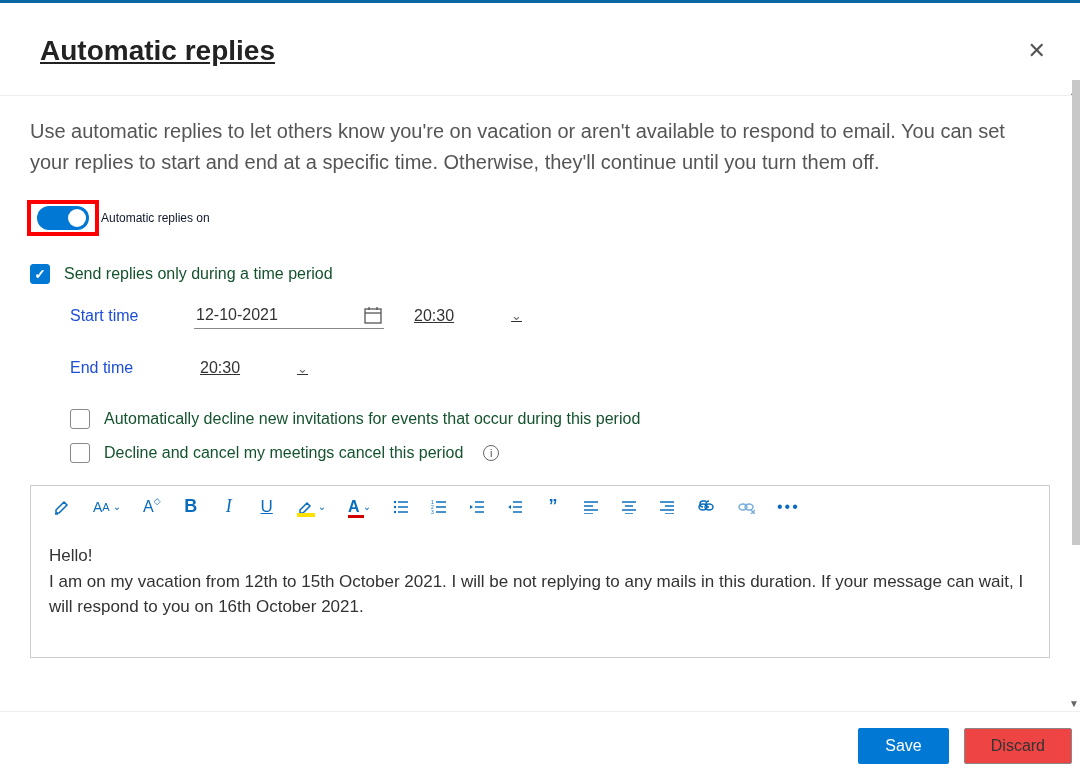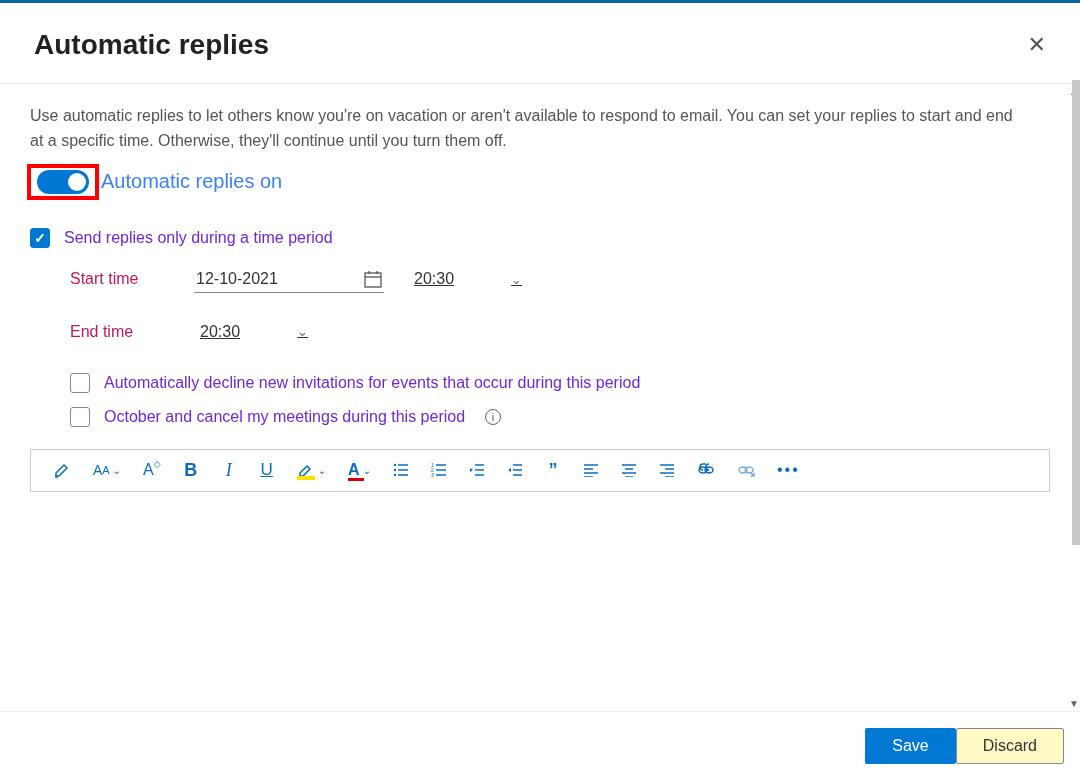--- a/index.html
+++ b/index.html
@@ -15,24 +15,25 @@
   }
   .top-border { height: 3px; background: #0a66a0; }
   .header {
     display: flex;
     align-items: center;
     justify-content: space-between;
     padding: 22px 30px 18px 30px;
     border-bottom: 1px solid #eee;
   }
   .header h1 {
-    margin: 4px;
+    margin: 10px;
     font-size: 28px;
     font-weight: 600;
     color: #222;
+    text-decoration: underline;
   }
   .close-x {
     font-size: 22px;
     color: #555;
     cursor: pointer;
     padding: 4px;
     line-height: 1;
     font-weight: 300;
   }
   .body-scroll {
@@ -54,24 +55,24 @@
     position: absolute;
     right: 1px;
     width: 10px;
     height: 10px;
     font-size: 10px;
     color: #666;
   }
   .scroll-arrow.up { top: 86px; }
   .scroll-arrow.down { bottom: 72px; }
   .description {
-    font-size: 16px;
+    font-size: 20px;
     color: #555;
     line-height: 1.55;
-    margin-bottom: 10px;
+    margin-bottom: 22px;
     max-width: 1000px;
   }
   .toggle-row {
     display: flex;
     align-items: center;
     gap: 0px;
     margin-bottom: 28px;
     margin-left: -3px;
   }
   .toggle-highlight {
@@ -92,21 +93,21 @@
   }
   .toggle-knob {
     width: 18px;
     height: 18px;
     border-radius: 50%;
     background: #fff;
     position: absolute;
     top: 3px;
     right: 3px;
   }
-  .toggle-label { font-size: 20px; color: #3b82f6; }
+  .toggle-label { font-size: 12px; color: #0f172a; }
   .checkbox-row {
     display: flex;
     align-items: center;
     gap: 14px;
     margin-bottom: 18px;
   }
   .checkbox {
     width: 20px;
     height: 20px;
     border: 1px solid #888;
@@ -116,29 +117,29 @@
     align-items: center;
     justify-content: center;
     flex-shrink: 0;
   }
   .checkbox.checked {
     background: #0078d4;
     border-color: #0078d4;
     color: #fff;
   }
   .checkbox.checked::after { content: "✓"; font-size: 14px; font-weight: bold; }
-  .checkbox-label { font-size: 16px; color: #6d28d9; }
+  .checkbox-label { font-size: 16px; color: #14532d; }
   .time-grid { margin-left: 40px; margin-bottom: 28px; }
   .time-row {
     display: flex;
     align-items: center;
     gap: 24px;
     margin-bottom: 26px;
   }
-  .time-label { width: 100px; font-size: 16px; color: #be185d; }
+  .time-label { width: 100px; font-size: 16px; color: #1d4ed8; }
   .date-input {
     width: 190px;
     border: none;
     border-bottom: 1px solid #888;
     padding: 4px 2px;
     font-size: 16px;
     font-family: inherit;
     display: flex;
     align-items: center;
     justify-content: space-between;
@@ -206,37 +207,37 @@
   .ed-content {
     padding: 16px 18px 28px 18px;
     font-size: 17px;
     line-height: 1.5;
     min-height: 130px;
   }
   .footer {
     border-top: 1px solid #eee;
     display: flex;
     justify-content: flex-end;
-    gap: 0;
-    padding: 16px 16px;
+    gap: 15px;
+    padding: 16px 8px;
     position: absolute;
     bottom: 0;
     left: 0;
     right: 0;
     background: #fff;
   }
   .btn {
     padding: 8px 26px;
     font-size: 16px;
     border-radius: 2px;
     cursor: pointer;
     border: 1px solid transparent;
   }
   .btn-primary { background: #0078d4; color: #fff; }
-  .btn-secondary { background: #fef9c3; color: #333; border-color: #888; }
+  .btn-secondary { background: #ef4444; color: #333; border-color: #888; }
 </style>
 </head>
 <body>
 
 <div class="top-border"></div>
 
 <div class="header">
   <h1>Automatic replies</h1>
   <div class="close-x">✕</div>
 </div>
@@ -293,21 +294,21 @@
     </div>
   </div>
 
   <div class="sub-checks">
     <div class="checkbox-row">
       <span class="checkbox"></span>
       <span class="checkbox-label">Automatically decline new invitations for events that occur during this period</span>
     </div>
     <div class="checkbox-row">
       <span class="checkbox"></span>
-      <span class="checkbox-label">October and cancel my meetings during this period</span>
+      <span class="checkbox-label">Decline and cancel my meetings cancel this period</span>
       <span class="info-circle">i</span>
     </div>
   </div>
 
   <div class="editor-container">
     <div class="ed-toolbar">
       <span class="ed-btn">
         <svg width="18" height="18" viewBox="0 0 18 18">
             <path d="M3 12 L11 4 L14 7 L6 15 L3 15 Z" fill="none" stroke="#0a6cbd" stroke-width="1.5"></path>
             <path d="M2 16 L5 16" stroke="#0a6cbd" stroke-width="1.5"></path>
@@ -404,20 +405,24 @@
       <span class="ed-btn" style="opacity:.55;">
         <svg width="18" height="14" viewBox="0 0 18 14">
             <ellipse cx="6" cy="7" rx="4" ry="3" fill="none" stroke="#0a6cbd" stroke-width="1.5"></ellipse>
             <ellipse cx="12" cy="7" rx="4" ry="3" fill="none" stroke="#0a6cbd" stroke-width="1.5"></ellipse>
             <line x1="14" y1="10" x2="18" y2="14" stroke="#0a6cbd" stroke-width="1.5"></line>
             <line x1="18" y1="10" x2="14" y2="14" stroke="#0a6cbd" stroke-width="1.5"></line>
           </svg>
       </span>
       <span class="ed-btn" style="letter-spacing:2px;">•••</span>
     </div>
+    <div class="ed-content">
+      <div>Hello!</div>
+      <div>I am on my vacation from 12th to 15th October 2021. I will be not replying to any mails in this duration. If your message can wait, I will respond to you on 16th October 2021.</div>
+    </div>
   </div>
 
 </div>
 
 <div class="scroll-arrow up">▲</div>
 <div class="scrollbar-thumb"></div>
 <div class="scroll-arrow down">▼</div>
 
 <div class="footer">
   <div class="btn btn-primary">Save</div>

